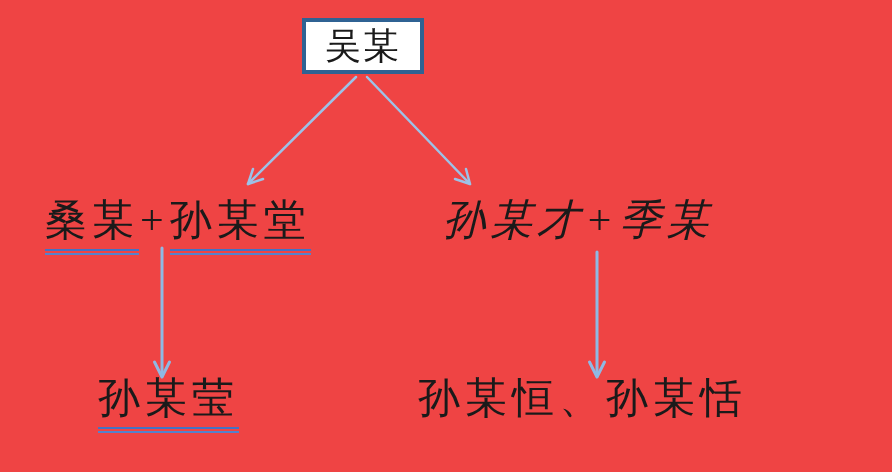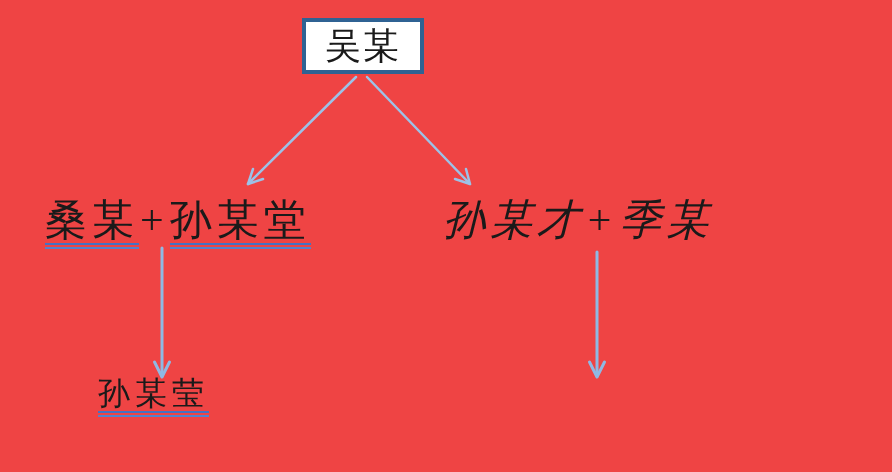--- a/index.html
+++ b/index.html
@@ -42,31 +42,31 @@
     letter-spacing: 2px;
     background: #ffffff;
   }
   .gen2 {
     top: 199px;
     font-size: 42px;
     letter-spacing: 5px;
   }
   .gen3 {
     top: 377px;
-    font-size: 32px;
+    font-size: 42px;
     letter-spacing: 5px;
     font-family: Liberation Serif, serif;
   }
   .couple-left  { left: 45px; }
   .couple-right { left: 443px; font-style: italic; }
   .child-left   { left: 98px; }
   .children-right { left: 418px; }
   
   .du {
-    padding-bottom: 6px;
+    padding-bottom: 12px;
     background-image: linear-gradient(#4472c4, #4472c4), linear-gradient(#5582cc, #5582cc);
     background-repeat: no-repeat, no-repeat;
     background-size: 100% 2px, 100% 2px;
     background-position: left calc(100% - 4px), left 100%;
   }
   .plus {
     padding: 0 1px;
   }
 </style>
 </head>
@@ -102,14 +102,17 @@
   </div>
 
   <div class="node gen2 couple-right">
     <span>孙某才</span><span class="plus">+</span><span>季某</span>
   </div>
 
   <div class="node gen3 child-left">
     <span class="du">孙某莹</span>
   </div>
 
+  <div class="node gen3 children-right">
+    <span>孙某恒、孙某恬</span>
+  </div>
 
 </div>
 
 </body></html>

